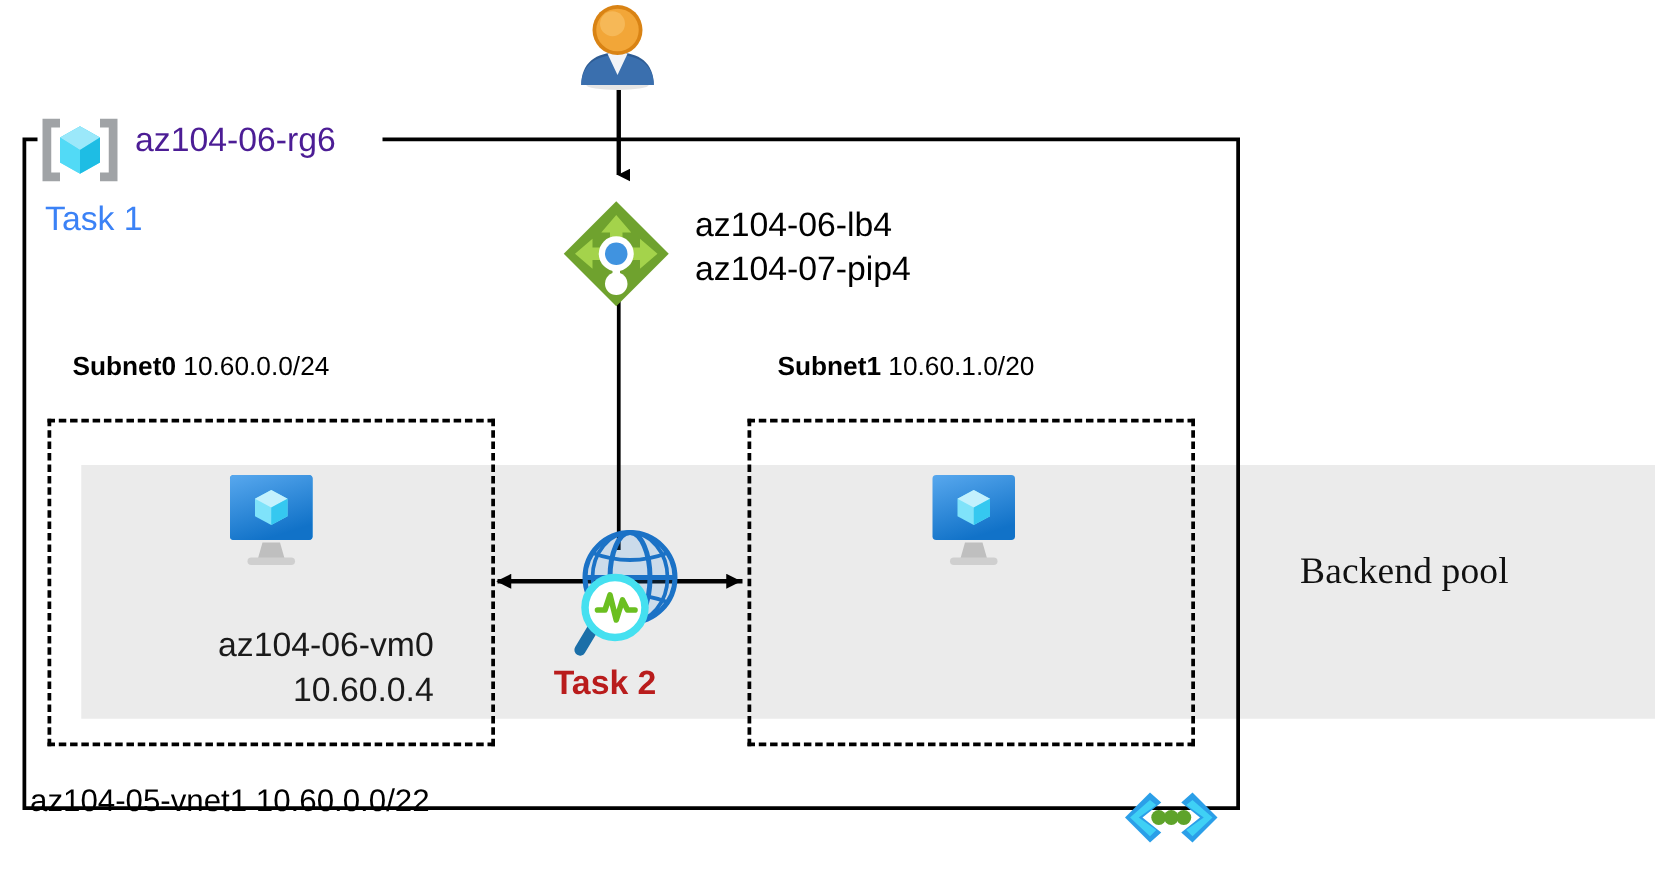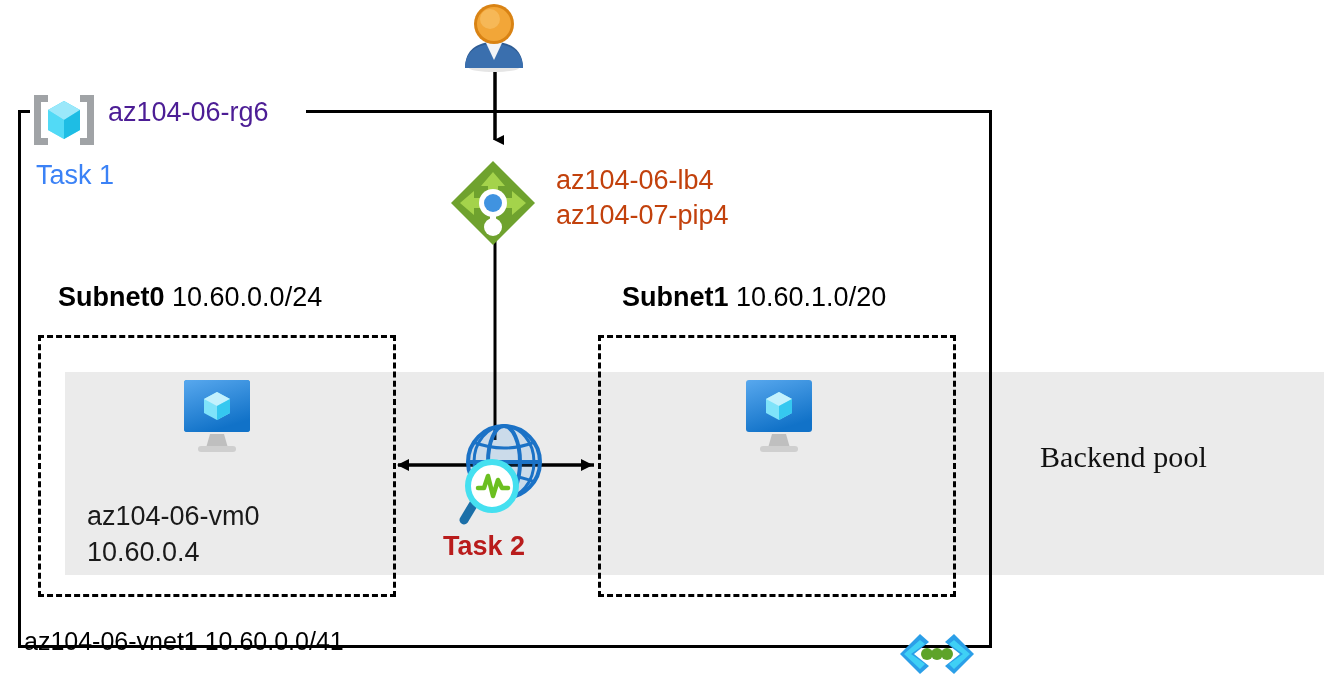--- a/index.html
+++ b/index.html
@@ -94,56 +94,56 @@
   #lb-icon-wrap {
     left: 448px;
     top: 158px;
     width: 90px;
     height: 90px;
   }
   #lb-label {
     left: 556px;
     top: 163px;
     font-size: 27px;
-    color: #c2410c;
+    color: #000000;
     line-height: 35px;
     white-space: nowrap;
   }
 
   
   .subnet-box {
     border: 3px dashed #000000;
     box-sizing: border-box;
     background: transparent;
     top: 335px;
     height: 262px;
   }
   #subnet0-box { left: 38px;  width: 358px; }
   #subnet1-box { left: 598px; width: 358px; }
 
   .subnet-title {
     top: 282px;
-    font-size: 27px;
+    font-size: 21px;
     color: #000000;
     white-space: nowrap;
   }
   .subnet-title b { font-weight: bold; }
   .subnet-title span { font-weight: normal; }
   #subnet0-title { left: 58px; }
   #subnet1-title { left: 622px; }
 
   
   .vm-icon-wrap { top: 378px; width: 90px; height: 80px; }
   #vm0-icon-wrap { left: 172px; }
   #vm1-icon-wrap { left: 734px; }
 
   .vm-label {
     top: 498px;
     width: 260px;
-    text-align: left;
+    text-align: right;
     font-size: 27px;
     color: #1a1a1a;
     line-height: 36px;
     white-space: nowrap;
   }
   #vm0-label { left: 87px; }
   #vm1-label { left: 649px; }
 
   
   #nw-icon-wrap {
@@ -325,21 +325,21 @@
 
       <line x1="30" y1="72" x2="12" y2="102" stroke="#1B6FA8" stroke-width="9" stroke-linecap="round"></line>
 
       <circle cx="40" cy="68" r="24" fill="#ffffff" stroke="#45E0F0" stroke-width="6"></circle>
 
       <polyline points="26,70 32,70 36,58 41,78 46,62 50,70 56,70" fill="none" stroke="#6BBF20" stroke-width="4.5" stroke-linejoin="round" stroke-linecap="round"></polyline>
     </svg>
   </div>
   <div class="abs" id="task2-label">Task 2</div>
 
-  <div class="abs" id="vnet-label">az104-06-vnet1 10.60.0.0/41</div>
+  <div class="abs" id="vnet-label">az104-05-vnet1 10.60.0.0/22</div>
   <div class="abs" id="vnet-icon-wrap">
     <svg width="78" height="48" viewBox="0 0 78 48">
 
       <path d="M22,4 L31,12 L16,24 L31,36 L22,44 L2,24 Z" fill="#2B9FE8"></path>
       <path d="M22,10 L27,14 L13,24 L27,34 L22,39 L6,24 Z" fill="#3FD0F5"></path>
 
       <path d="M56,4 L47,12 L62,24 L47,36 L56,44 L76,24 Z" fill="#2B9FE8"></path>
       <path d="M56,10 L51,14 L65,24 L51,34 L56,39 L72,24 Z" fill="#3FD0F5"></path>
 
       <circle cx="29" cy="24" r="6" fill="#5EA32A"></circle>

